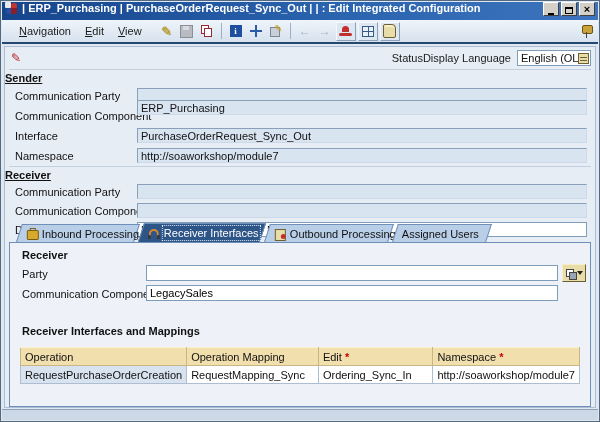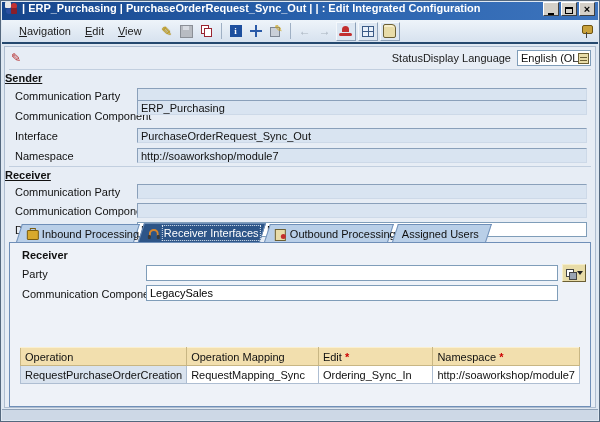--- a/index.html
+++ b/index.html
@@ -290,20 +290,21 @@
       <div class="vh-btn" style="top:21px">
         <span class="vh-copy">
             <b></b>
             <i></i>
           </span>
         <span class="vh-caret"></span>
       </div>
       <div class="tp-label" style="top:45px"><span>Communication Component</span><span class="req">*</span></div>
       <input class="tp-field" style="top: 42px; right: 32px;" value="LegacySales">
 
+      <div class="tp-sec" style="top:82px">Receiver Interfaces and Mappings</div>
 
       <table class="rtable">
         <colgroup>
             <col style="width:25%">
             <col style="width:26%">
             <col style="width:25%">
             <col style="width:24%">
           </colgroup>
         <thead>
           <tr>

